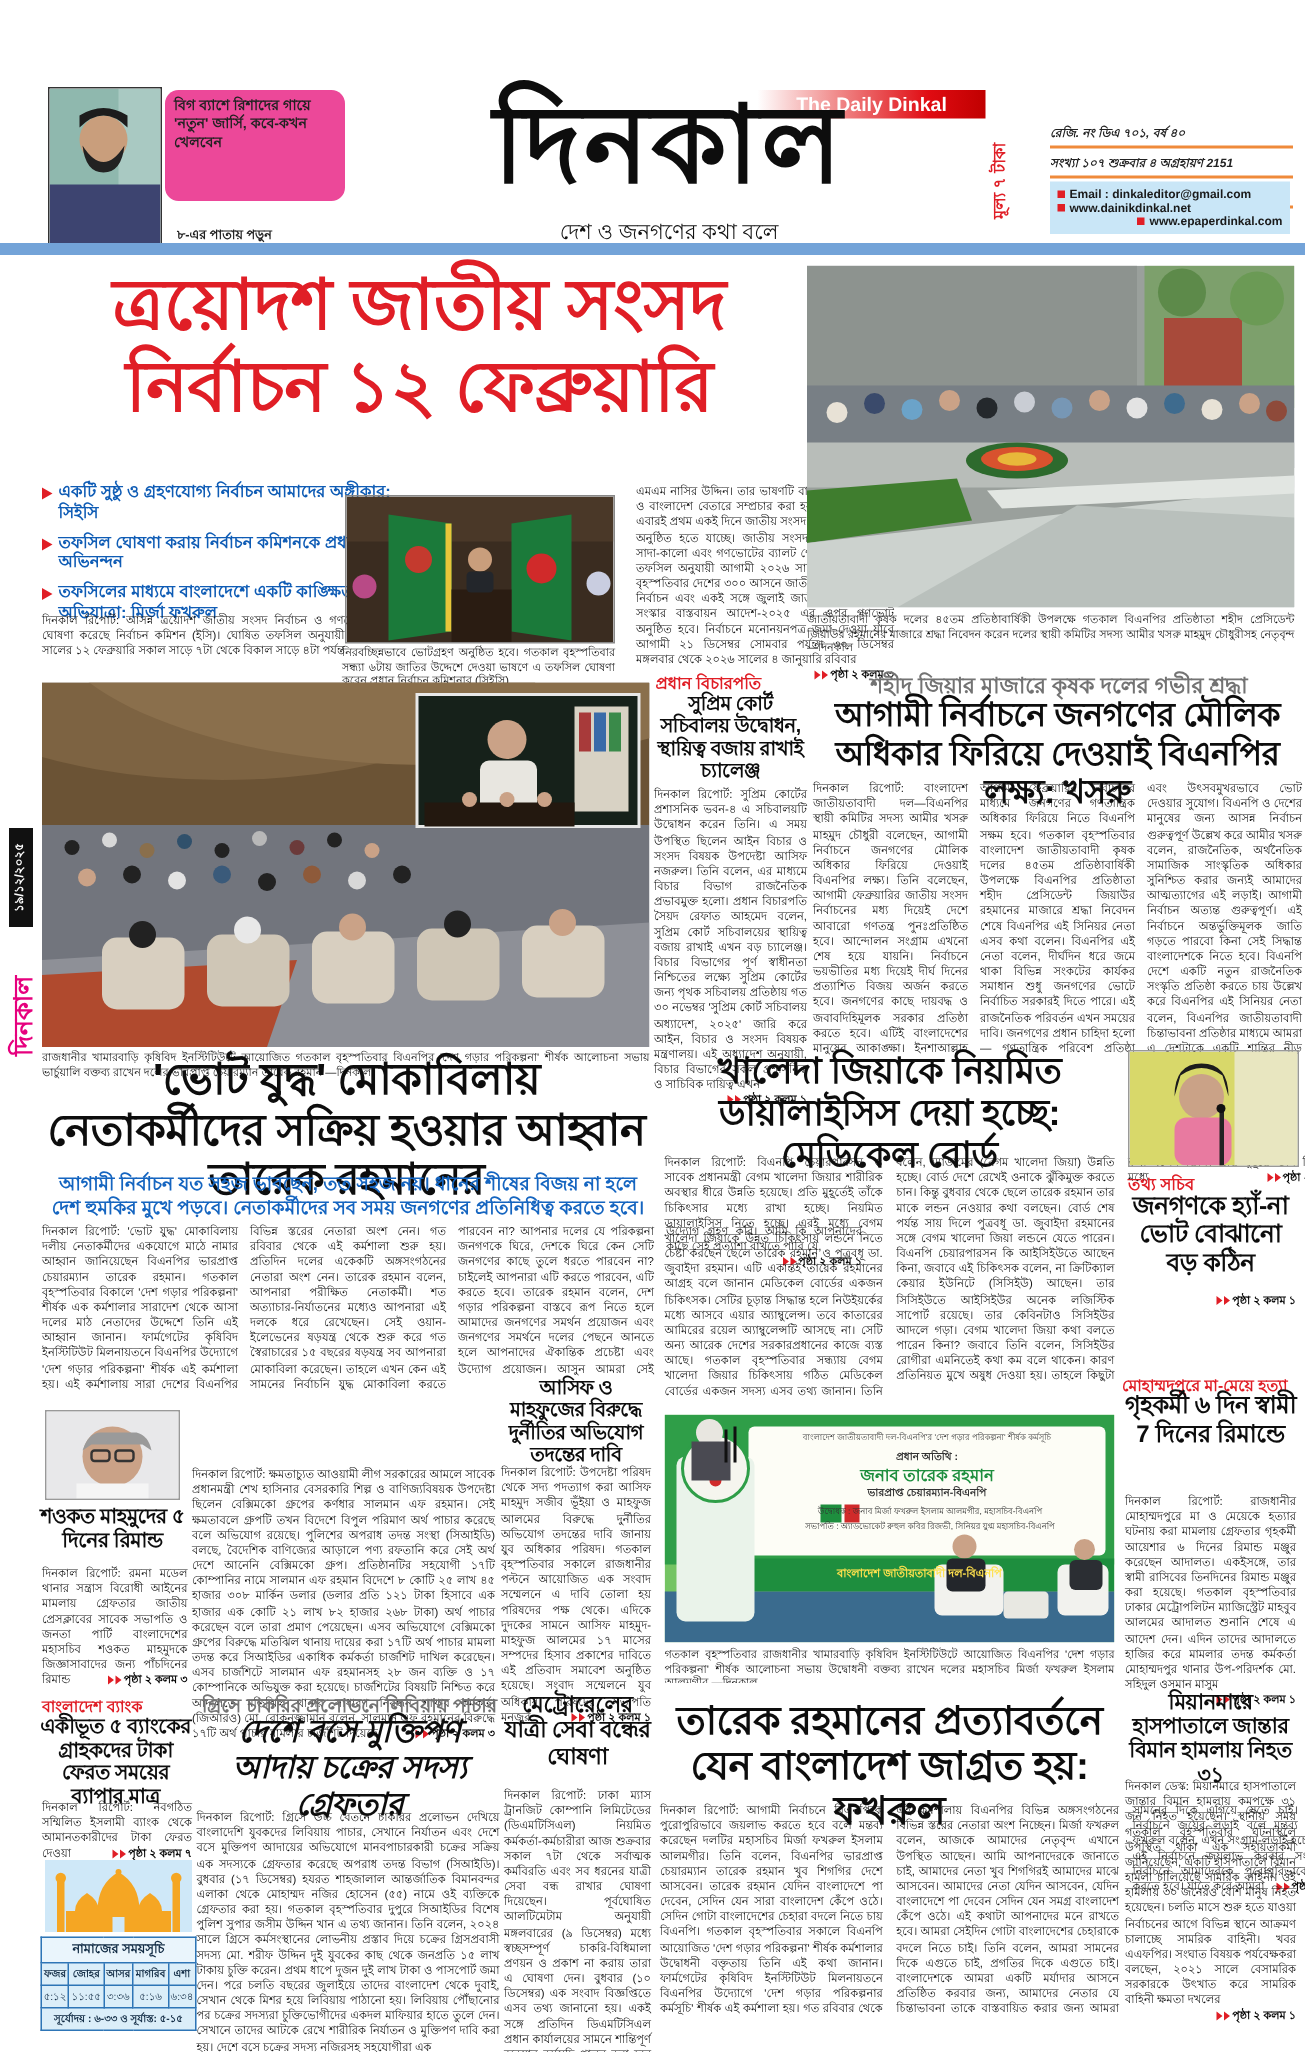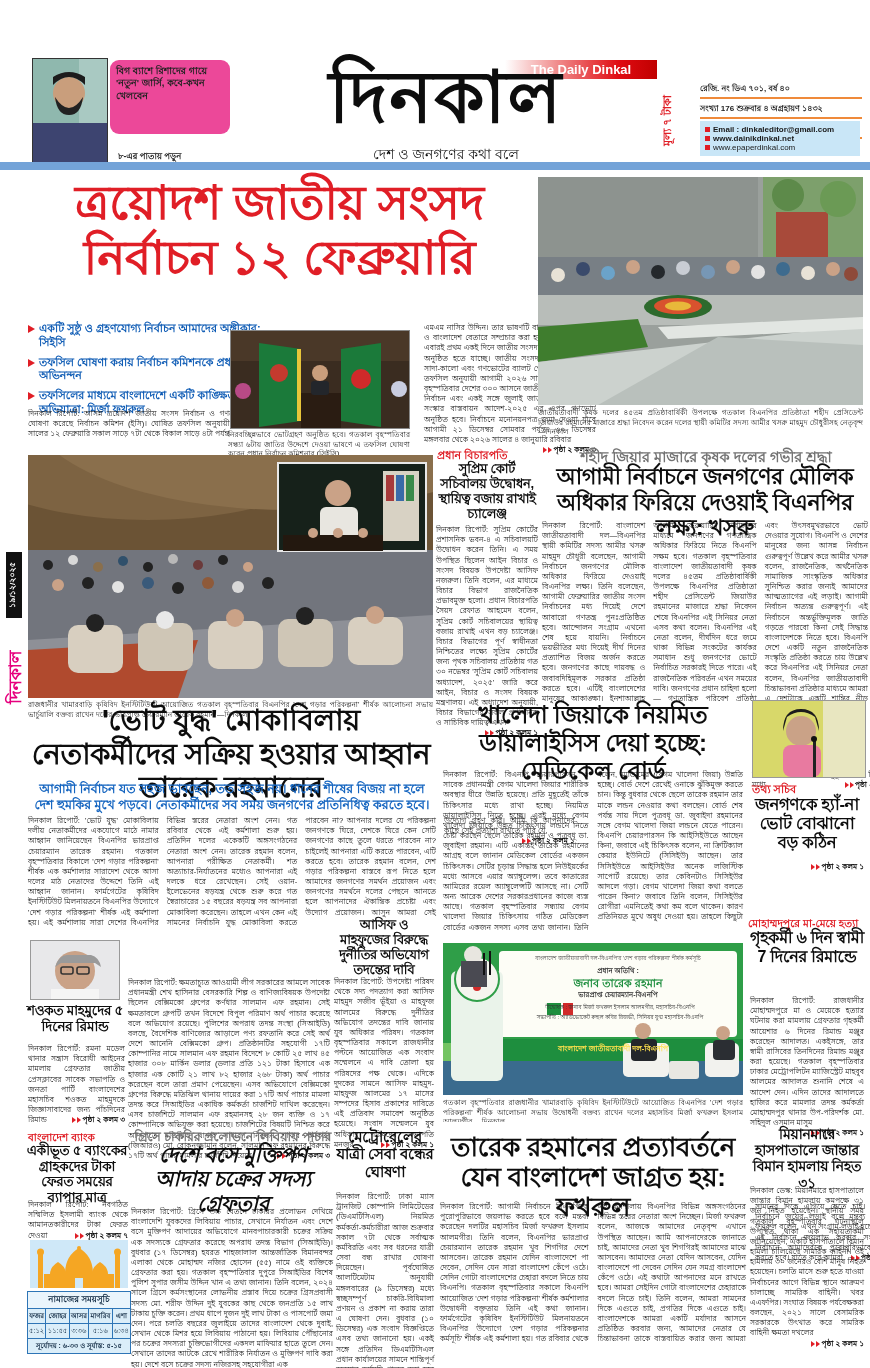--- a/index.html
+++ b/index.html
@@ -42,29 +42,29 @@
   <div class="s" style="left:110px;top:60px;width:120px;height:74px;background:#ec4899;border-radius:9px;padding:5px 6px;box-sizing:border-box;">
     <div style="font-size:9.5px;font-weight:bold;color:#222;line-height:1.3;">বিগ ব্যাশে রিশাদের গায়ে 'নতুন' জার্সি, কবে-কখন খেলবেন</div>
   </div>
   <div class="s" style="left:118px;top:150px;width:110px;font-size:8.5px;font-weight:bold;color:#222;">৮-এর পাতায় পড়ুন</div>
 
   <div class="s banner-red" style="left:505px;top:60px;width:152px;height:19px;">The Daily Dinkal</div>
   <div class="s" style="left:240px;top:58px;width:412px;text-align:center;font-size:72px;font-weight:900;color:#0d0d0d;letter-spacing:2px;line-height:1.1;">দিনকাল</div>
   <div class="s" style="left:240px;top:143px;width:412px;text-align:center;font-size:14px;color:#111;">দেশ ও জনগণের কথা বলে</div>
   <div class="s vert" style="left:658px;top:66px;height:80px;font-size:11px;font-weight:bold;color:#e01e26;">মূল্য ৭ টাকা</div>
 
-  <div class="s" style="left:700px;top:82px;width:162px;">
+  <div class="s" style="left:700px;top:82px;width:162px;font-style:italic;">
     <div class="regline">রেজি. নং ডিএ ৭০১, বর্ষ ৪০</div>
-    <div class="regline">সংখ্যা 176 শুক্রবার ৪ অগ্রহায়ণ ১৪৩২</div>
+    <div class="regline">সংখ্যা ১০৭ শুক্রবার ৪ অগ্রহায়ণ 2151</div>
     <div class="regline">২৯ জমাদিউস সানি ১৪৪৭, ১৯ ডিসেম্বর ২০২৫</div>
   </div>
   <div class="s" style="left:700px;top:121px;width:160px;background:#c9e6f7;padding:4px 5px;box-sizing:border-box;">
     <div style="font-size:8px;font-weight:bold;color:#1a1a1a;"><span class="sq"></span><span>Email : dinkaleditor@gmail.com</span></div>
     <div style="font-size:8px;font-weight:bold;color:#1a1a1a;"><span class="sq"></span><span>www.dainikdinkal.net</span></div>
-    <div style="font-size:8px;font-weight:normal;color:#1a1a1a;"><span class="sq"></span><span>www.epaperdinkal.com</span></div>
+    <div style="font-size:8px;font-weight:bold;color:#1a1a1a;text-align:right;"><span class="sq"></span><span>www.epaperdinkal.com</span></div>
   </div>
 
   <div class="s" style="left:0;top:162px;width:870px;height:8px;background:#73a3d8;"></div>
 
   <div class="s hl hlr" style="left:22px;top:176px;width:515px;font-size:47px;color:#e01e26;">ত্রয়োদশ জাতীয় সংসদ নির্বাচন ১২ ফেব্রুয়ারি</div>
 
   <div class="s" style="left:28px;top:322px;width:262px;">
     <div class="bullet">
         <span class="arr"></span>
         <span class="bt">একটি সুষ্ঠু ও গ্রহণযোগ্য নির্বাচন আমাদের অঙ্গীকার: সিইসি</span>

